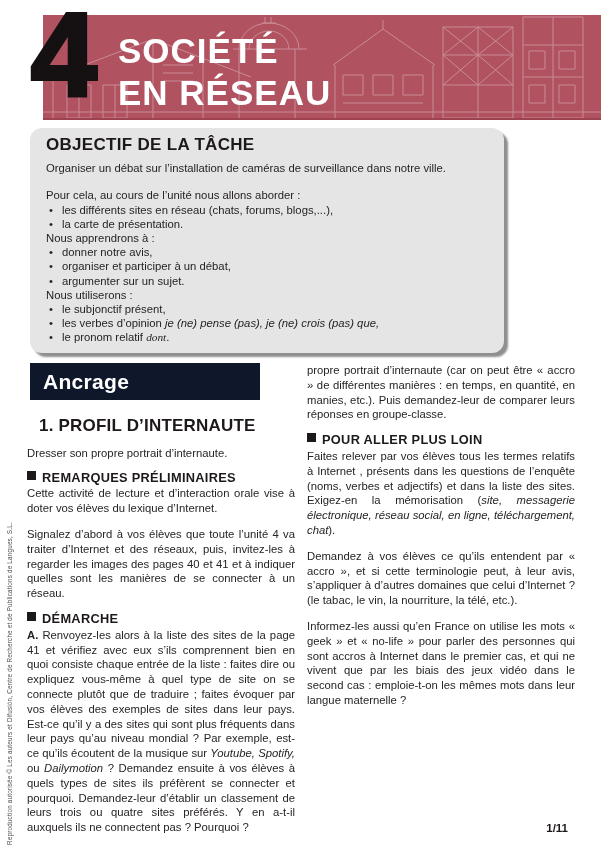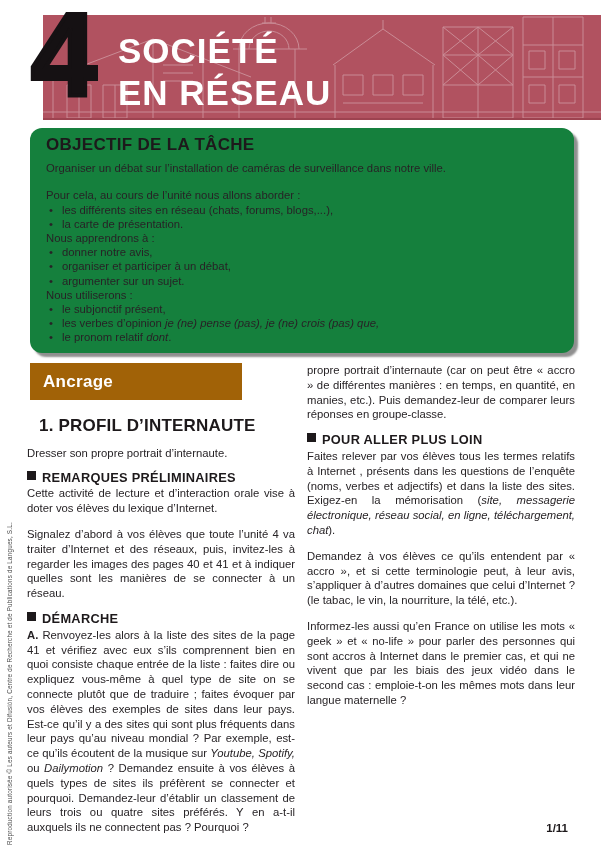--- a/index.html
+++ b/index.html
@@ -17,35 +17,35 @@
     position:absolute;left:75px;top:15px;color:#ffffff;font-weight:900;
     font-size:35px;line-height:42px;letter-spacing:1px;
   }
   .unit-number{
     position:absolute;left:31px;top:-4px;z-index:3;color:#151113;
     font-size:118px;line-height:118px;font-weight:900;
     -webkit-text-stroke:4px #151113;
   }
   
   .obj-box{
-    position:absolute;left:30px;top:128px;width:544px;min-height:219px;
-    background:#15803d;border-radius:12px;box-shadow:4px 4px 2px rgba(95,95,95,.7);
+    position:absolute;left:30px;top:128px;width:474px;min-height:219px;
+    background:#e5e5e5;border-radius:12px;box-shadow:4px 4px 2px rgba(95,95,95,.7);
     padding:10px 16px 8px 16px;box-sizing:border-box;
     font-size:11.3px;line-height:14.2px;
   }
   .obj-box h2{margin:0 0 9px 0;font-size:17px;letter-spacing:.3px;font-weight:900;color:#1d191b;}
   .obj-intro{margin:0 0 13px 0;}
   .obj-label{margin:0;}
   .obj-list{list-style:none;margin:0;padding:0;}
   .obj-list li{display:flex;}
   .blt{width:13px;flex:0 0 13px;text-align:left;padding-left:3px;}
   
   .ancrage{
-    position:absolute;left:30px;top:363px;width:212px;height:37px;
-    background:#a16207;color:#ffffff;font-size:17px;font-weight:700;
+    position:absolute;left:30px;top:363px;width:230px;height:37px;
+    background:#0f172a;color:#ffffff;font-size:21px;font-weight:700;
     display:flex;align-items:center;padding-left:13px;box-sizing:border-box;
     letter-spacing:.3px;
   }
   
   .col{position:absolute;width:268px;font-size:11.3px;line-height:14.8px;text-align:justify;}
   .col-left{left:27px;top:407px;}
   .col-right{left:307px;top:363px;}
   .act-title{margin:12px;font-size:17px;font-weight:900;letter-spacing:.2px;color:#1d191b;text-align:left;}
   .act-sub{margin:1px 0 9px 0;}
   .sub-h{
@@ -134,21 +134,21 @@
       <li>
           <span class="blt">•</span>
           <span><span>le subjonctif présent,</span></span>
         </li>
       <li>
           <span class="blt">•</span>
           <span><span>les verbes d’opinion </span><span style="font-style: italic;">je (ne) pense (pas), je (ne) crois (pas) que,</span></span>
         </li>
       <li>
           <span class="blt">•</span>
-          <span><span>le pronom relatif </span><span style="font-style: italic;">dont</span><span>.</span></span>
+          <span><span>le pronom relatif </span><span style="font-style: italic; font-family: Liberation Serif, serif;">dont</span><span>.</span></span>
         </li>
     </ul>
   </section>
 
   <div class="ancrage">
     <span>Ancrage</span>
   </div>
 
   <div class="col col-left">
     <h3 class="act-title">1. PROFIL D’INTERNAUTE</h3>

